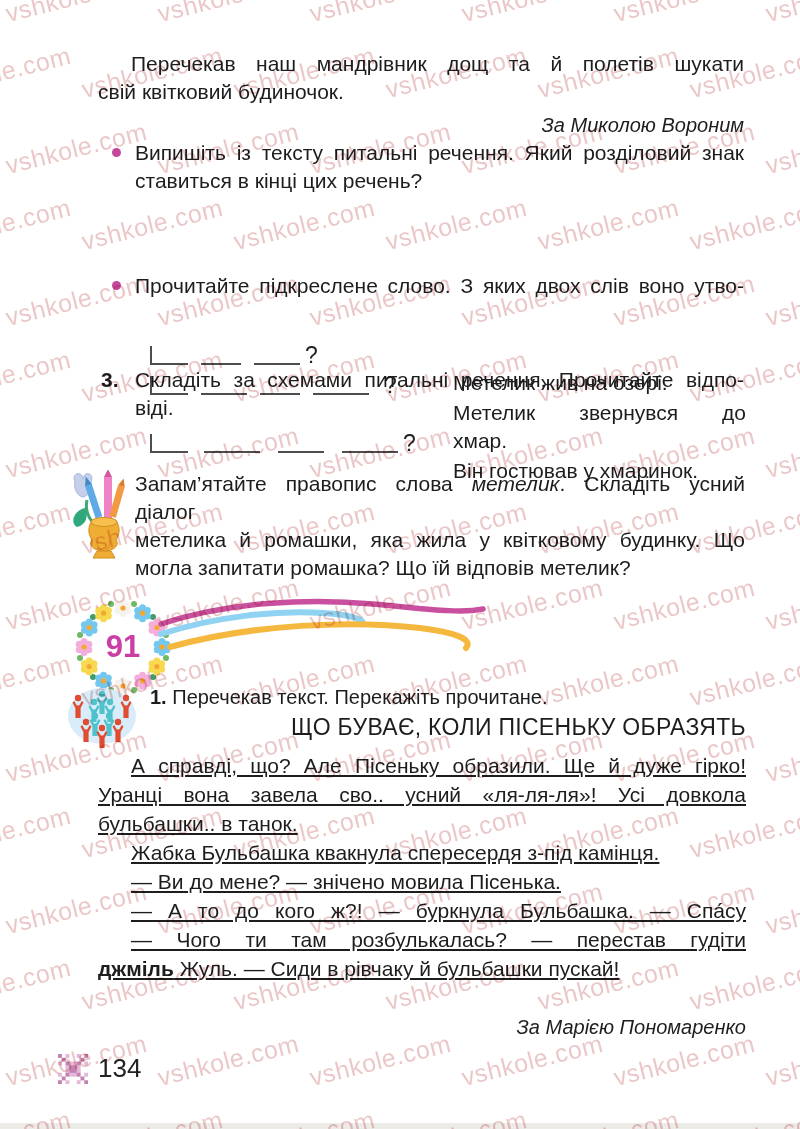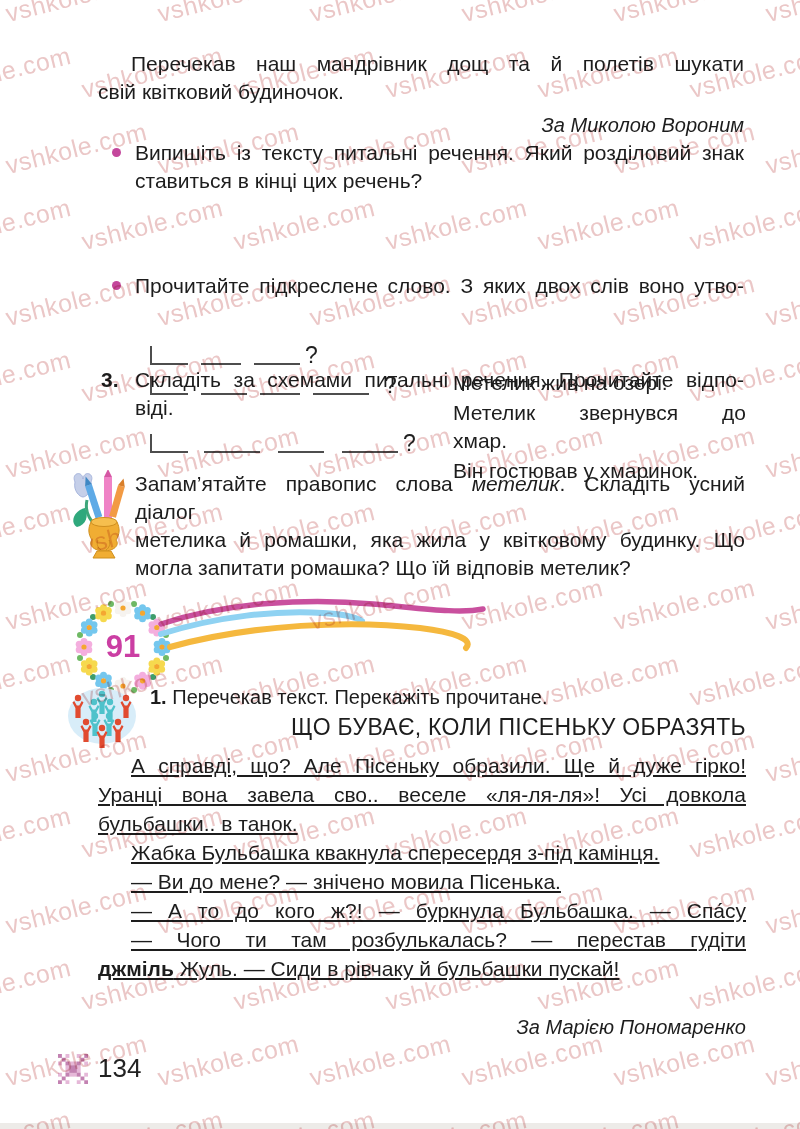--- a/index.html
+++ b/index.html
@@ -258,21 +258,21 @@
         </g>
     </g>
   </svg>
   <div class="abs ex1" style="top:684px;left:150px;width:594px;">
       <div class="tline"><span class="st-b">1. </span><span>Перечекав текст. Перекажіть прочитане.</span></div>
     </div>
 
   <div class="abs story-title" style="top:714px;left:98px;width:648px;">ЩО БУВАЄ, КОЛИ ПІСЕНЬКУ ОБРАЗЯТЬ</div>
   <div class="abs story-txt" style="top:751px;left:98px;width:648px;">
       <div class="tline j ind"><span>А справді, що? Але Пісеньку образили. Ще й дуже гірко!</span></div>
-      <div class="tline j"><span>Уранці вона завела сво.. веселе «ля-ля-ля»! Усі довкола</span></div>
+      <div class="tline j"><span>Уранці вона завела сво.. усний «ля-ля-ля»! Усі довкола</span></div>
       <div class="tline"><span>бульбашки.. в танок.</span></div>
       <div class="tline ind"><span>Жабка Бульбашка квакнула спересердя з-під камінця.</span></div>
       <div class="tline ind"><span>— Ви до мене? — знічено мовила Пісенька.</span></div>
       <div class="tline j ind"><span>— А то до кого ж?! — буркнула Бульбашка. — Спа́су</span></div>
       <div class="tline j ind"><span>— Чого ти там розбулькалась? — перестав гудіти</span></div>
       <div class="tline"><span class="st-b">джміль</span><span> Жуль. — Сиди в рівчаку й бульбашки пускай!</span></div>
     </div>
   <div class="abs author" style="top:1016px;left:98px;width:648px;">За Марією Пономаренко</div>
 
   <svg class="abs" style="left:58px;top:1054px;" width="30" height="30" viewBox="0 0 30 30" aria-hidden="true">

